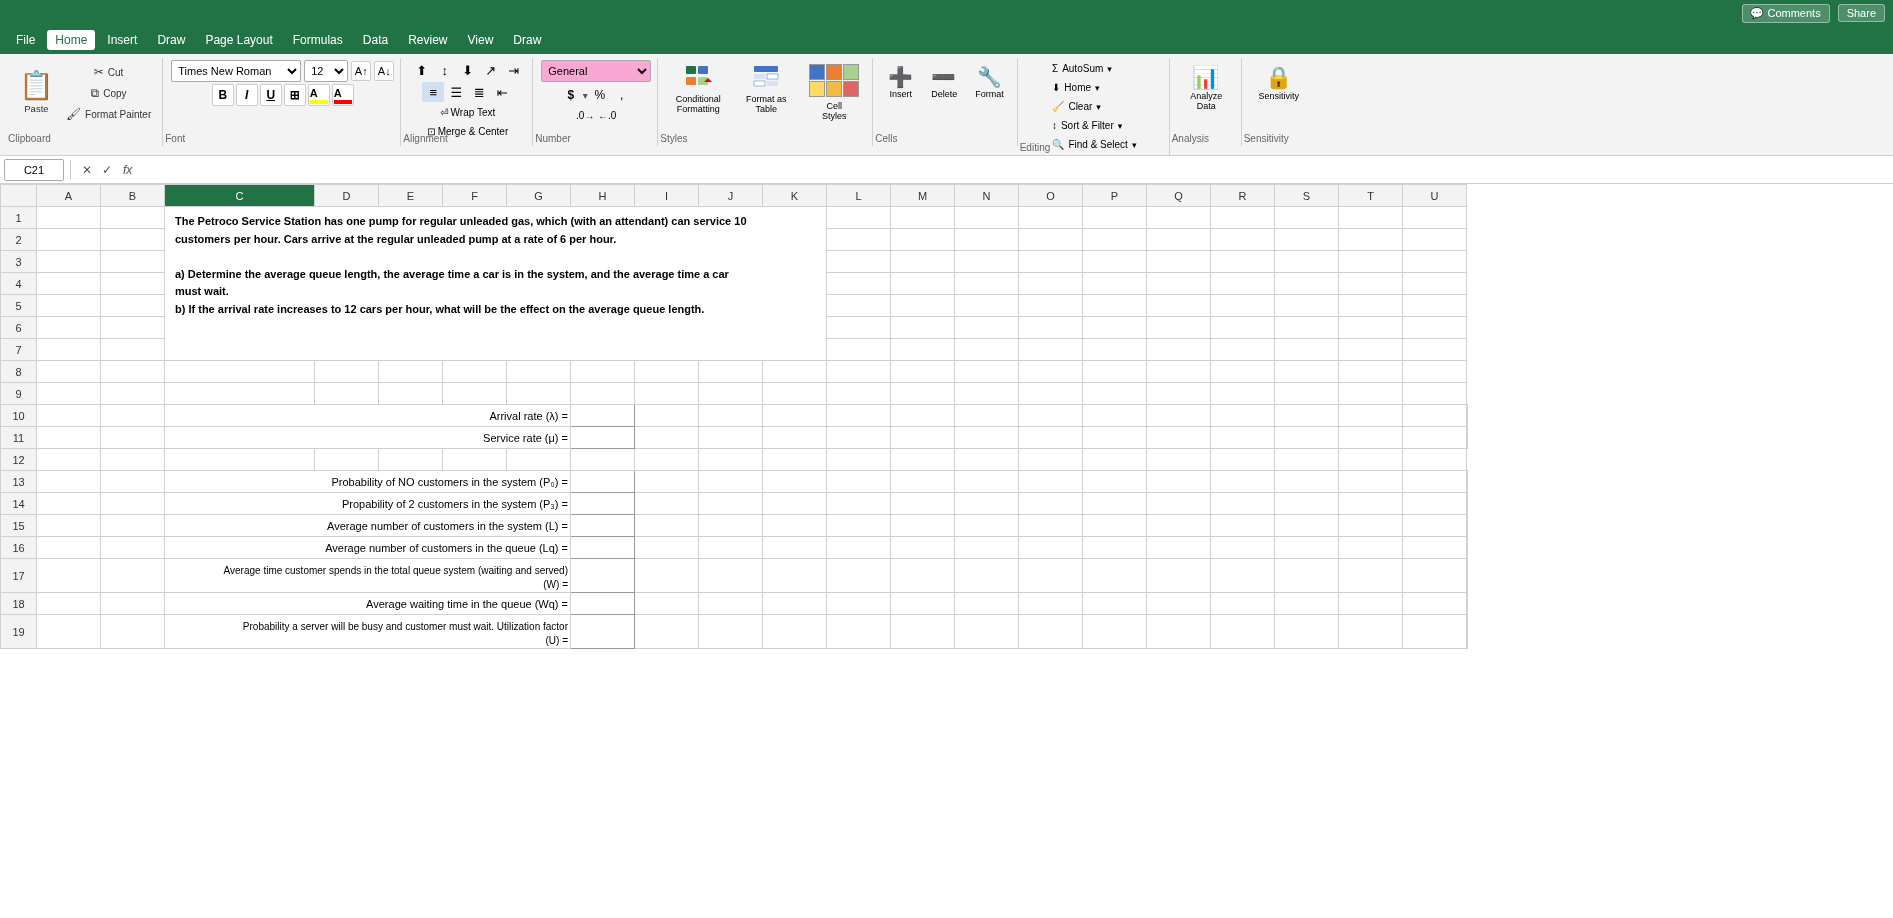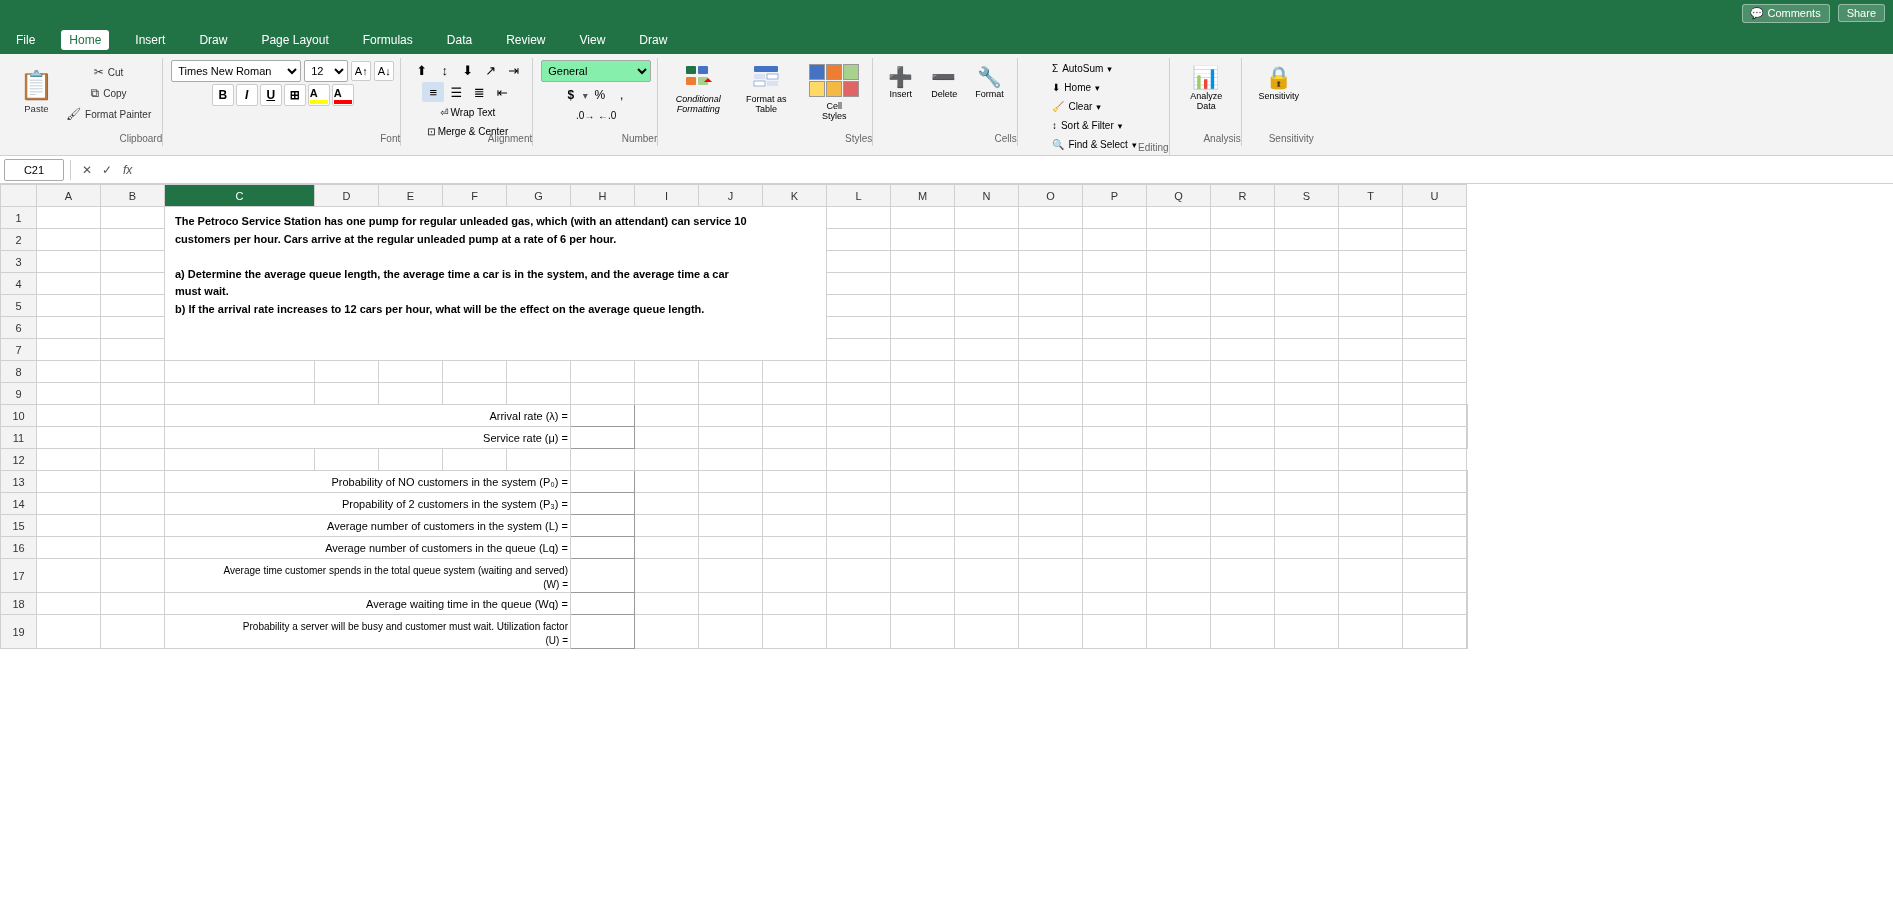--- a/index.html
+++ b/index.html
@@ -5,21 +5,21 @@
     * { box-sizing: border-box; margin: 0; padding: 0; }
     body { font-family: 'Segoe UI', Arial, sans-serif; font-size: 12px; background: #fff; overflow: hidden; }
 
     
     .menu-bar {
       background: #217346;
       color: white;
       display: flex;
       align-items: center;
       padding: 2px 8px;
-      gap: 18px;
+      gap: 4px;
       height: 28px;
     }
     .menu-item {
       padding: 3px 8px;
       cursor: pointer;
       border-radius: 3px;
       font-size: 12px;
       color: white;
     }
     .menu-item.active { background: white; color: #217346; }
@@ -45,21 +45,21 @@
       min-height: 88px;
       position: relative;
     }
     .ribbon-group:last-child { border-right: none; }
     .ribbon-group-label {
       position: absolute;
       bottom: 2px;
       font-size: 10px;
       color: #666;
       width: 100%;
-      text-align: right;
+      text-align: left;
       left: 0;
     }
     .ribbon-row {
       display: flex;
       align-items: center;
       gap: 2px;
     }
     .ribbon-btn {
       display: flex;
       flex-direction: column;
@@ -126,21 +126,21 @@
     }
 
     
     .number-format-select {
       width: 110px;
       height: 22px;
       font-size: 11px;
       border: 1px solid #aaa;
       border-radius: 2px;
       padding: 0 2px;
-      background: #86efac;
+      background: #f9a8d4;
     }
 
     
     .formula-bar {
       display: flex;
       align-items: center;
       border-bottom: 1px solid #d0d0d0;
       padding: 2px 4px;
       height: 28px;
       background: white;
@@ -498,21 +498,21 @@
     <div class="ribbon-group" style="min-width:160px;">
       <div class="ribbon-row" style="gap:4px; align-items:flex-start;">
         <div class="large-ribbon-btn">
           <svg class="btn-icon" width="28" height="28" viewBox="0 0 28 28">
             <rect x="2" y="2" width="10" height="8" fill="#217346" rx="1"></rect>
             <rect x="14" y="2" width="10" height="8" fill="#4472C4" rx="1"></rect>
             <rect x="2" y="13" width="10" height="8" fill="#ED7D31" rx="1"></rect>
             <rect x="14" y="13" width="10" height="8" fill="#A9D18E" rx="1"></rect>
             <polygon points="22,18 26,14 30,18" fill="#FF0000" transform="translate(-2, 0)"></polygon>
           </svg>
-          <div class="btn-label" style="font-size:9px; text-align:center; white-space:normal; width:50px;font-style:italic;">Conditional<br>Formatting</div>
+          <div class="btn-label" style="font-size:9px; text-align:center; white-space:normal; width:50px;">Conditional<br>Formatting</div>
         </div>
         <div class="large-ribbon-btn">
           <svg class="btn-icon" width="28" height="28" viewBox="0 0 28 28">
             <rect x="2" y="2" width="24" height="6" fill="#4472C4" rx="1"></rect>
             <rect x="2" y="10" width="11" height="5" fill="#D9E1F2" rx="0"></rect>
             <rect x="15" y="10" width="11" height="5" fill="#fff" stroke="#4472C4" stroke-width="0.5" rx="0"></rect>
             <rect x="2" y="17" width="11" height="5" fill="#fff" stroke="#4472C4" stroke-width="0.5" rx="0"></rect>
             <rect x="15" y="17" width="11" height="5" fill="#D9E1F2" rx="0"></rect>
           </svg>
           <div class="btn-label" style="font-size:9px; text-align:center; white-space:normal; width:50px;">Format as<br>Table</div>

